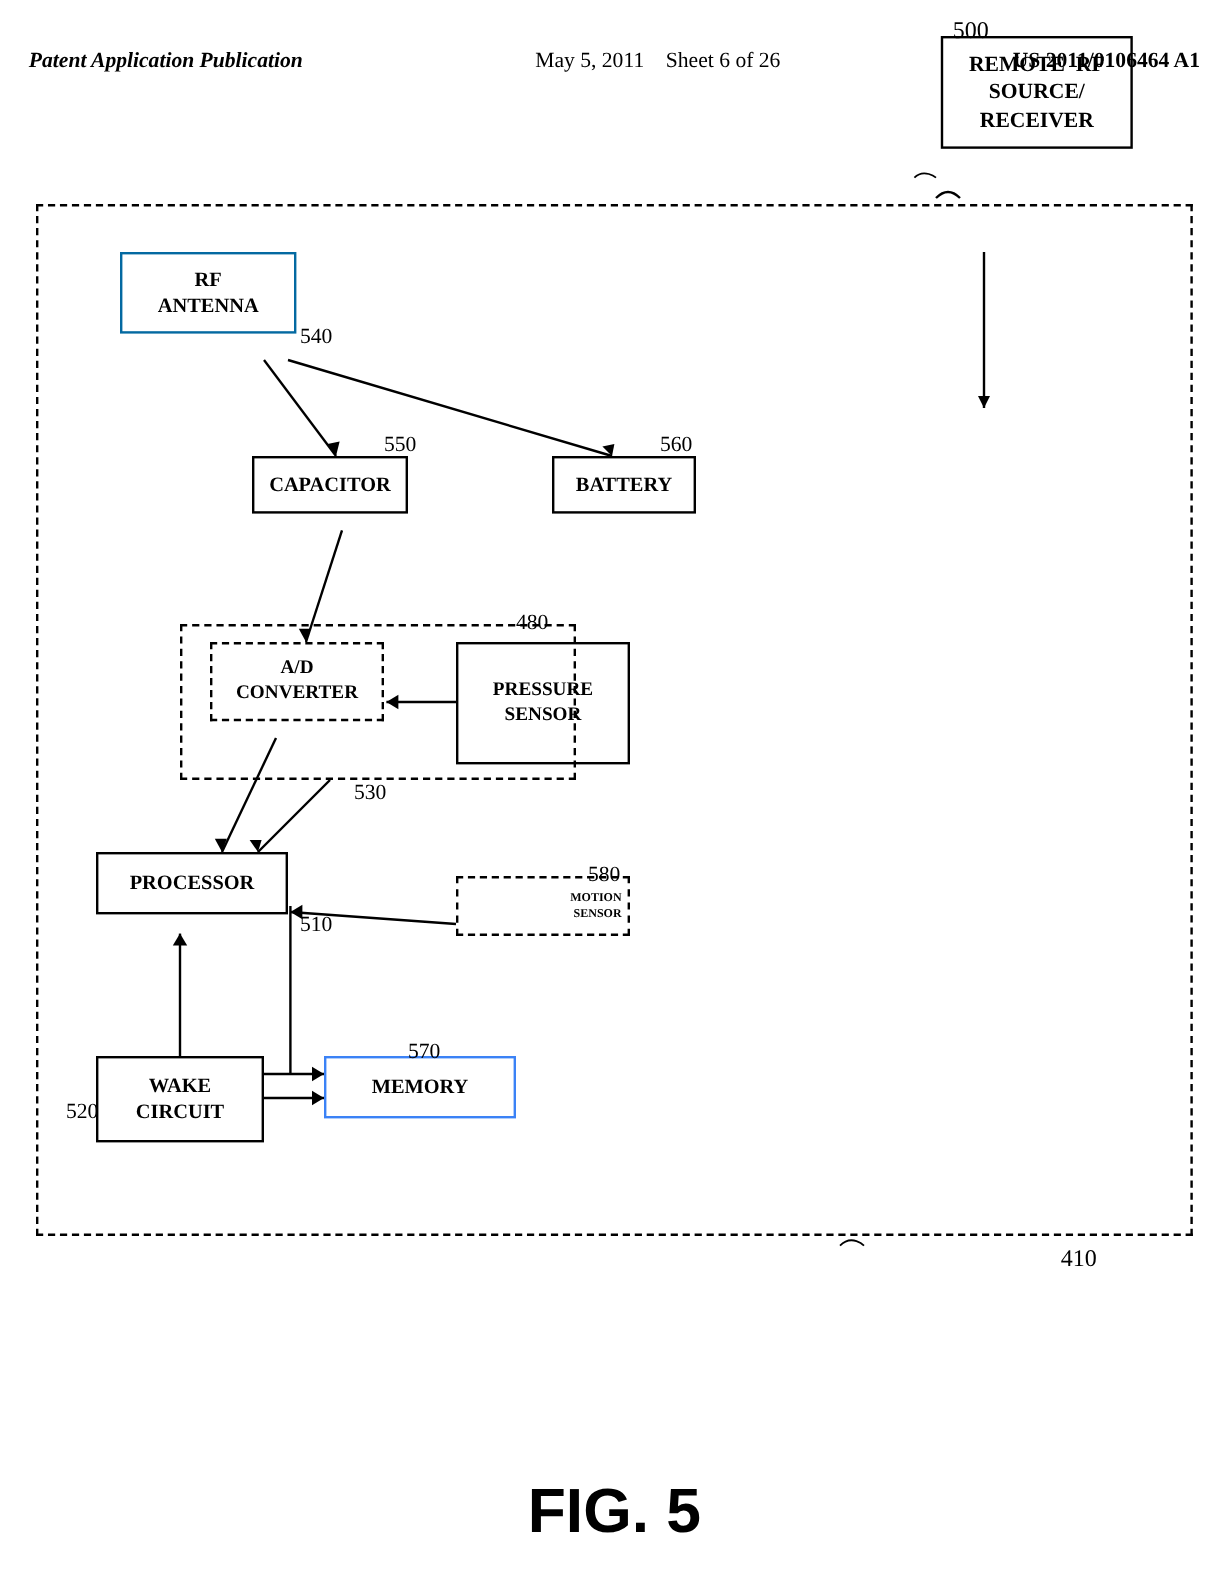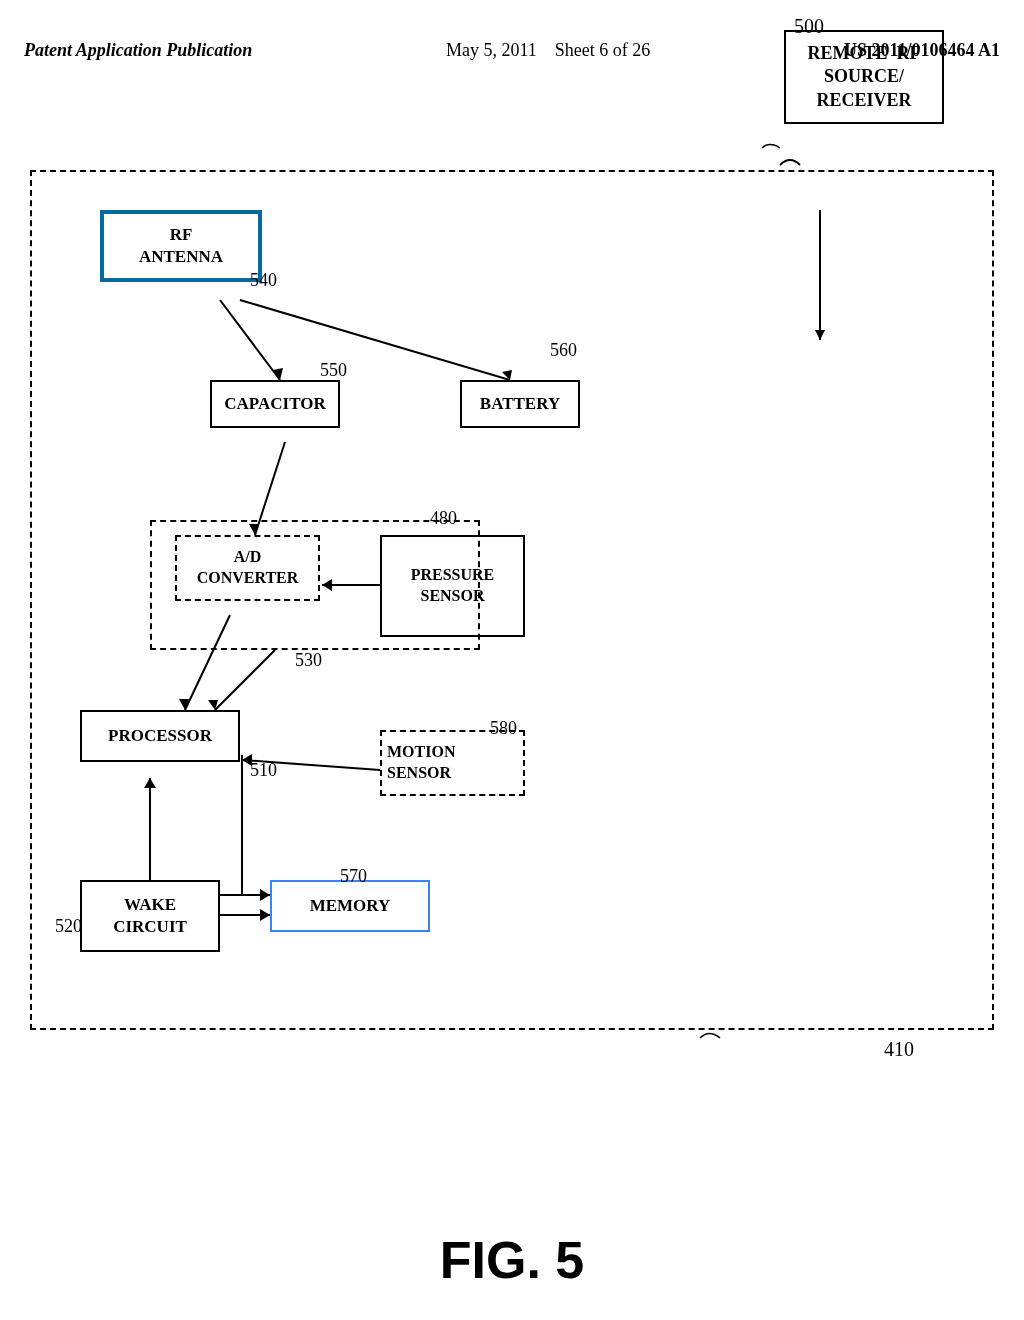--- a/index.html
+++ b/index.html
@@ -74,22 +74,22 @@
       top: 1038px;
       right: 110px;
       font-size: 20px;
     }
 
     
     .rf-antenna-box {
       position: absolute;
       top: 210px;
       left: 100px;
-      width: 162px;
-      border: 4px solid #0369a1;
+      width: 147px;
+      border: 2px solid #0369a1;
       padding: 10px 16px;
       text-align: center;
       font-size: 17px;
       font-weight: bold;
       line-height: 1.3;
     }
     .label-540 {
       position: absolute;
       top: 270px;
       left: 250px;
@@ -122,21 +122,21 @@
       left: 460px;
       width: 120px;
       border: 2px solid #000;
       padding: 12px 5px;
       text-align: center;
       font-size: 17px;
       font-weight: bold;
     }
     .label-560 {
       position: absolute;
-      top: 340px;
+      top: 360px;
       left: 550px;
       font-size: 18px;
     }
 
     
     .inner-box-480 {
       position: absolute;
       top: 520px;
       left: 150px;
       width: 330px;
@@ -204,22 +204,22 @@
     }
 
     
     .motion-sensor-box {
       position: absolute;
       top: 730px;
       left: 380px;
       width: 145px;
       border: 2px dashed #000;
       padding: 10px 5px;
-      text-align: left;
-      font-size: 16px;
+      text-align: right;
+      font-size: 10px;
       font-weight: bold;
       line-height: 1.3;
     }
     .label-580 {
       position: absolute;
       top: 718px;
       left: 490px;
       font-size: 18px;
     }
 

